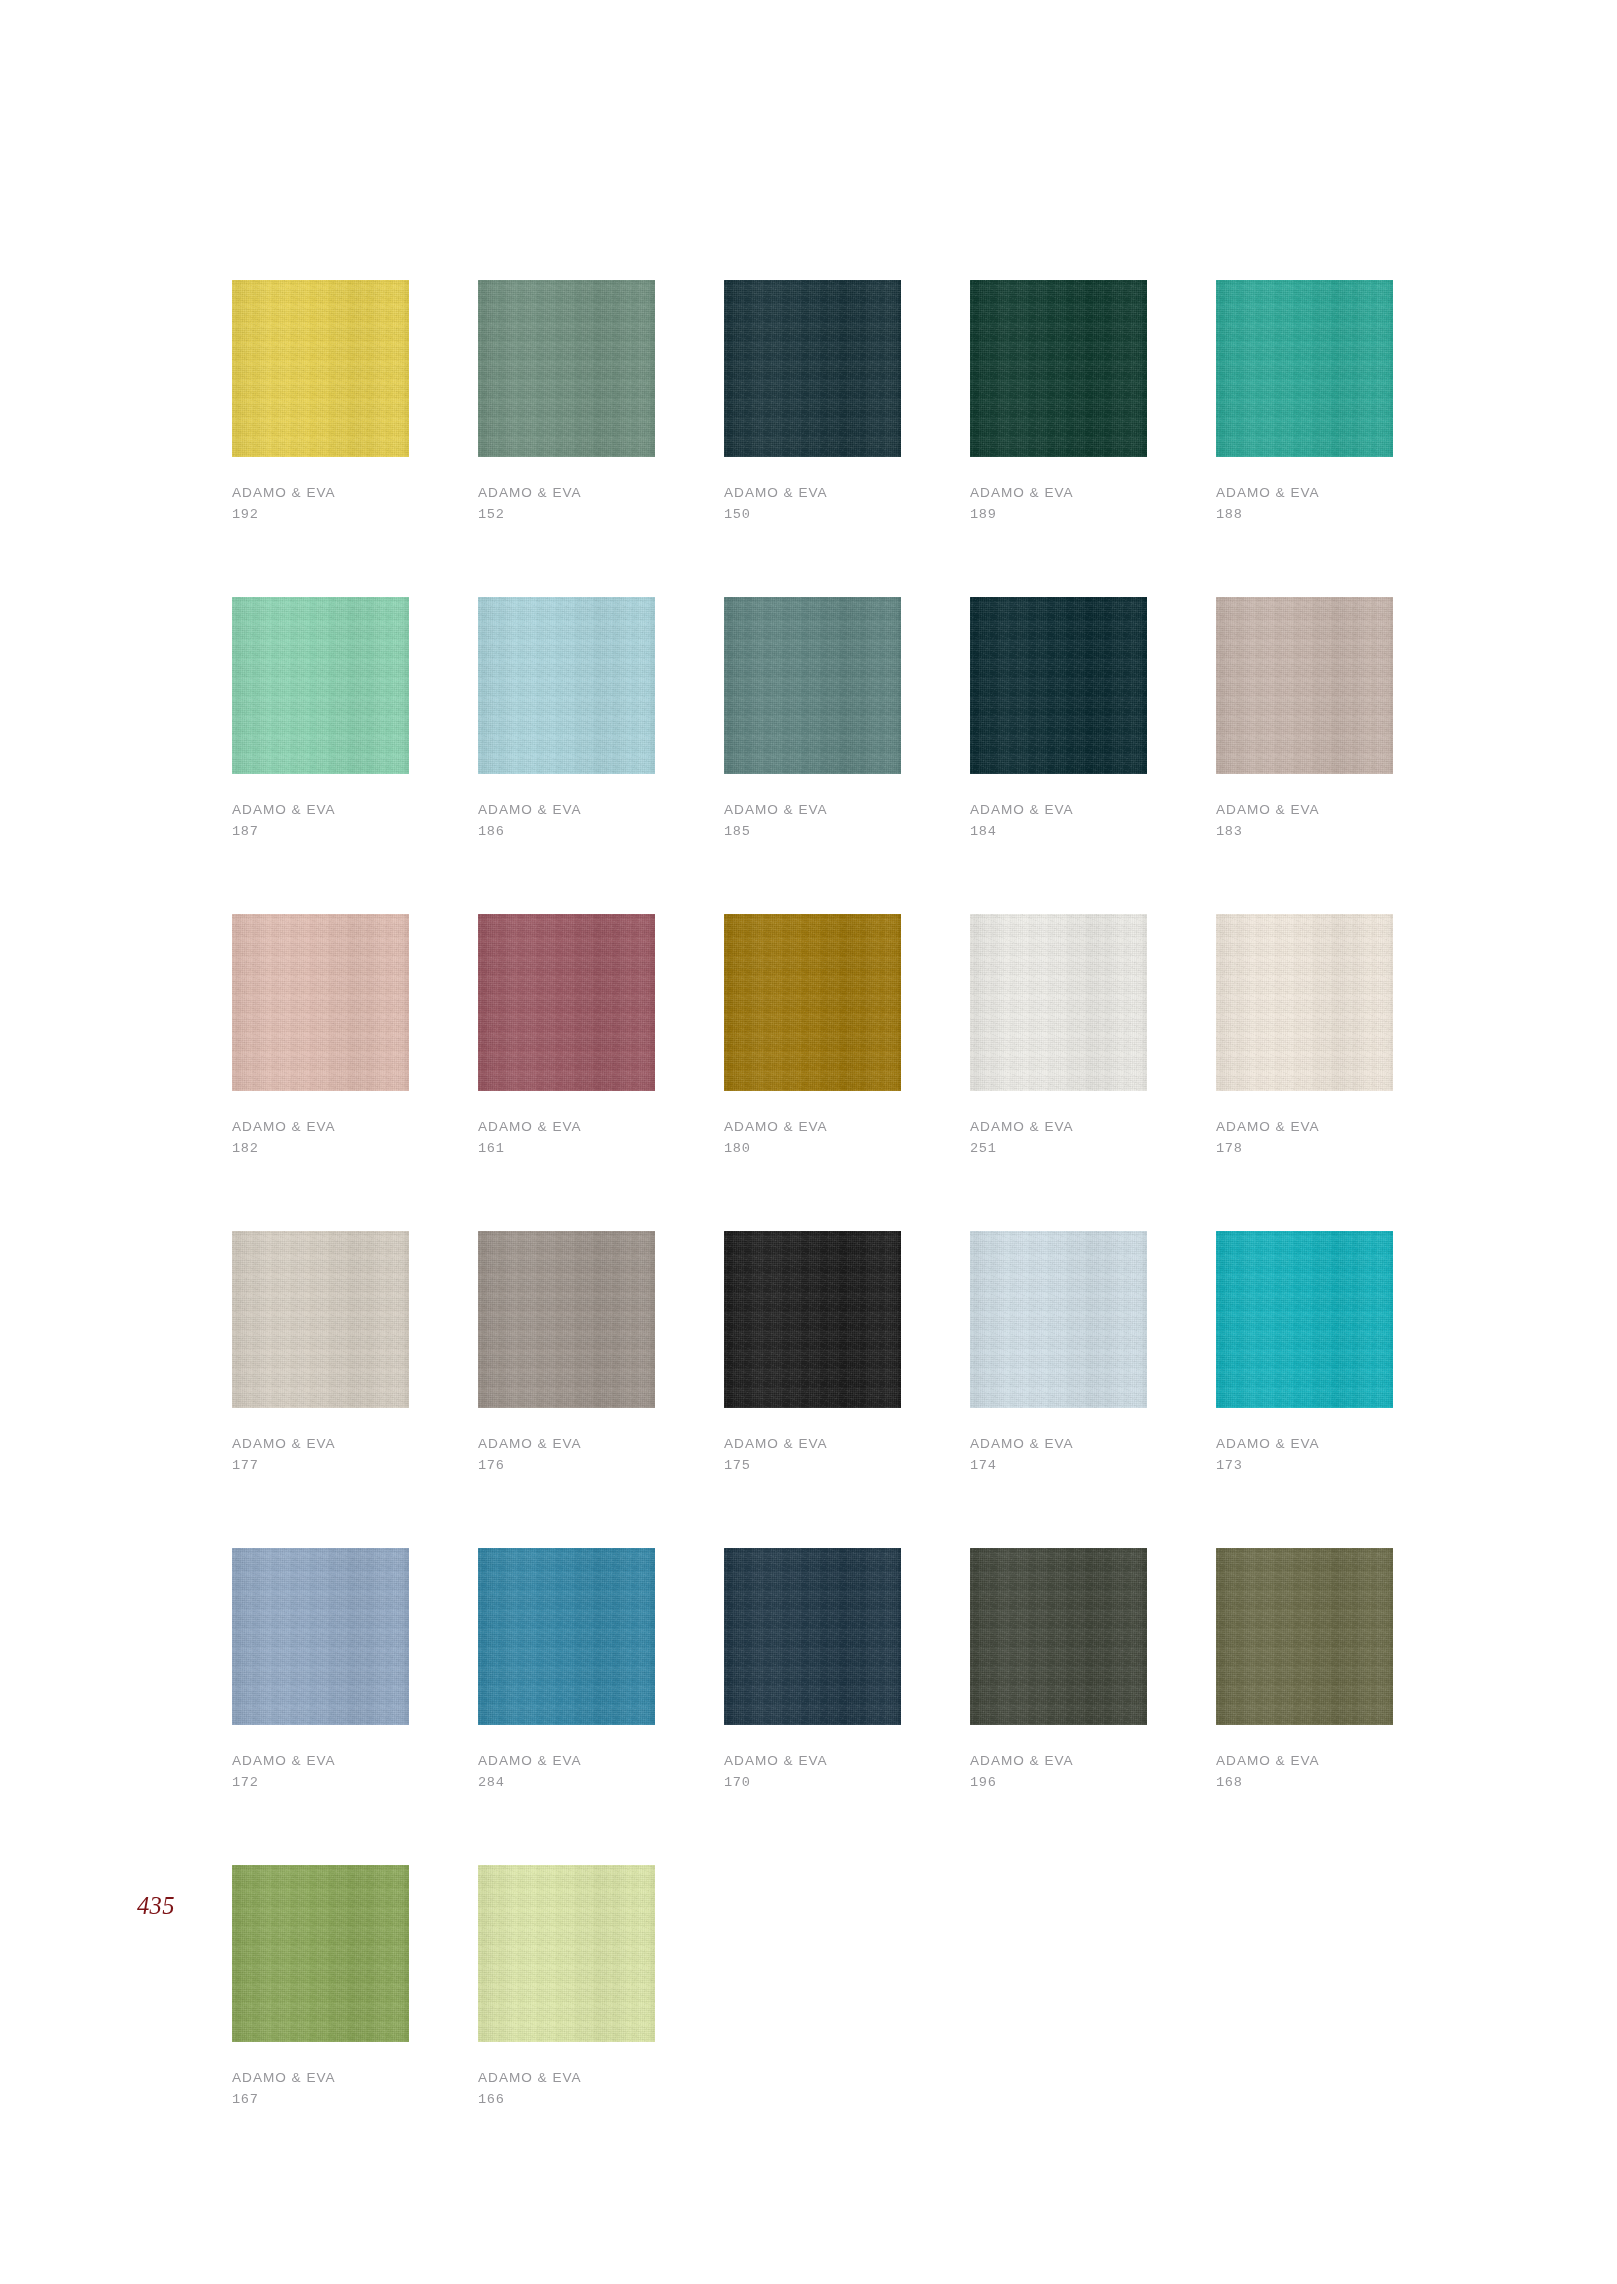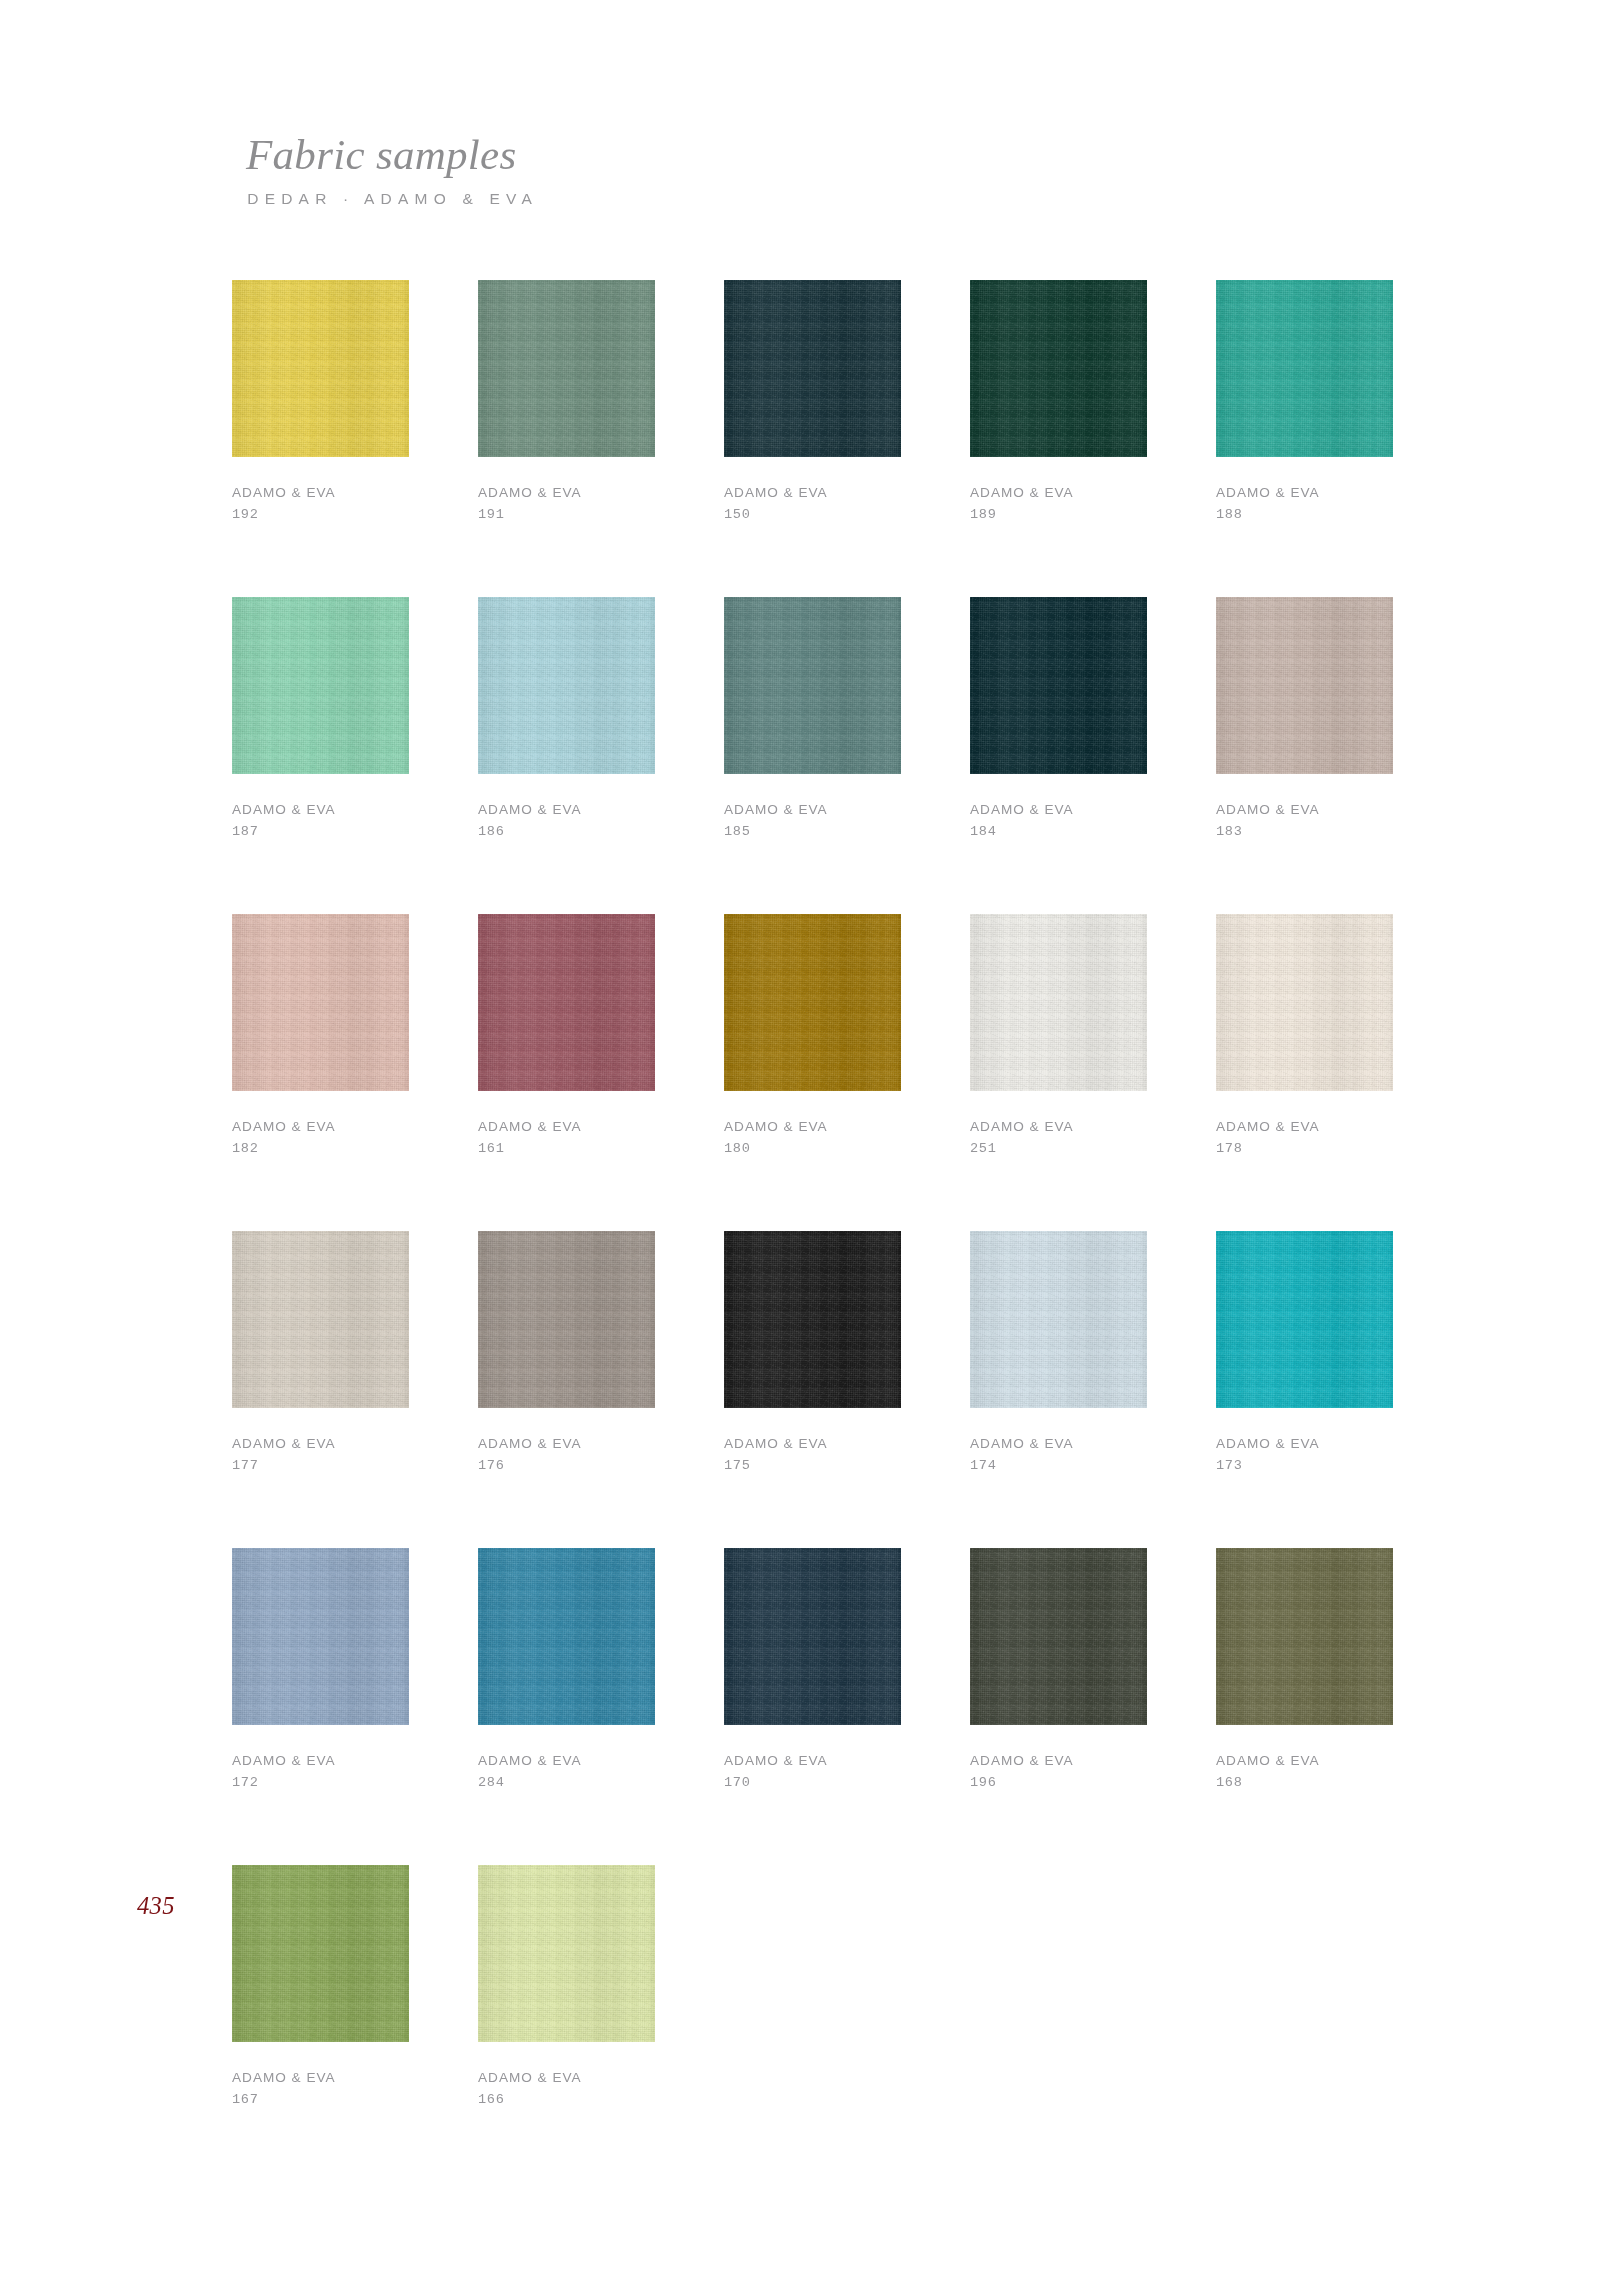--- a/index.html
+++ b/index.html
@@ -187,24 +187,20 @@
     letter-spacing: 0.7px;
     line-height: 1;
     font-family: Liberation Mono, monospace;
   }
 </style>
 </head>
 <body>
 
 <div class="page" style="background: rgb(255, 255, 255);">
 
-  <div class="header">
-    <div class="page-title">Fabric samples</div>
-    <div class="page-subtitle">DEDAR · ADAMO &amp; EVA</div>
-  </div>
 
   <div class="grid">
       <div class="row">
         <div class="cell">
           <div class="swatch" style="background-color: rgb(231, 208, 77);">
             <div class="weave"></div>
             <div class="grain"></div>
             <div class="sheen"></div>
           </div>
           <div class="caption">
@@ -213,21 +209,21 @@
           </div>
         </div>
         <div class="cell">
           <div class="swatch" style="background-color: rgb(111, 143, 126);">
             <div class="weave"></div>
             <div class="grain"></div>
             <div class="sheen"></div>
           </div>
           <div class="caption">
             <div class="caption-brand">ADAMO &amp; EVA</div>
-            <div class="caption-code">191</div>
+            <div class="caption-code">152</div>
           </div>
         </div>
         <div class="cell">
           <div class="swatch" style="background-color: rgb(23, 50, 58);">
             <div class="weave"></div>
             <div class="grain"></div>
             <div class="sheen"></div>
           </div>
           <div class="caption">
             <div class="caption-brand">ADAMO &amp; EVA</div>

